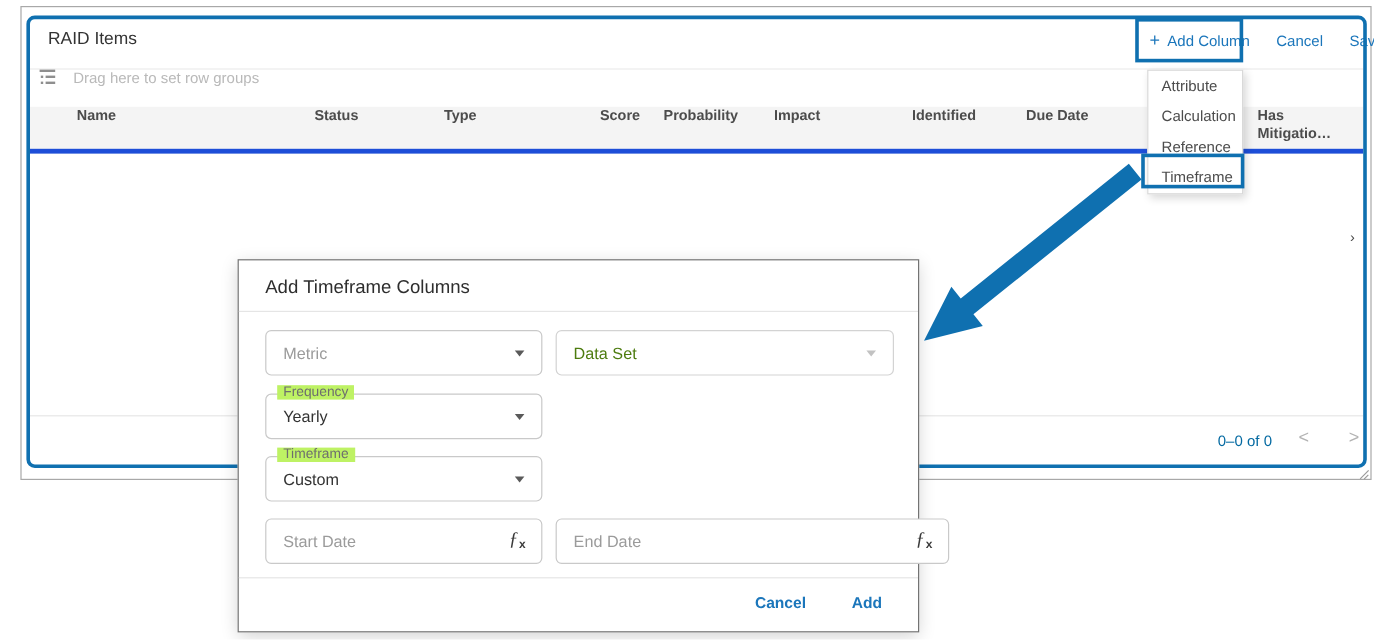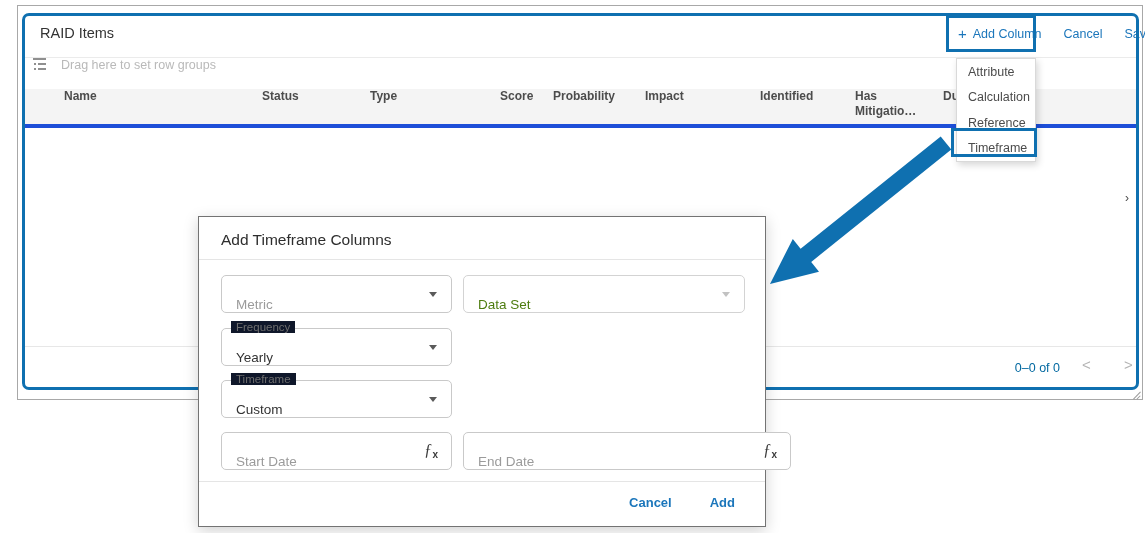--- a/index.html
+++ b/index.html
@@ -83,29 +83,29 @@
   .tf-annotation{left:951px;top:128px;width:86px;height:29px;border:3px solid var(--annotation-blue);z-index:6;pointer-events:none;}
 
   
   .modal{left:198px;top:216px;width:568px;height:311px;background:#fff;border:1px solid #737373;
     border-radius:0;box-shadow:0 4px 14px rgba(0,0,0,.18);z-index:10;}
   .modal-title{position:absolute;left:22px;top:14px;font-size:15.5px;font-weight:500;color:#2e2e2e;}
   .modal-div1{position:absolute;left:0;top:42px;width:100%;height:1px;background:#e5e5e5;}
   .modal-div2{position:absolute;left:0;top:264px;width:100%;height:1px;background:#e5e5e5;}
 
   .field{position:absolute;height:38px;border:1px solid #c9c9c9;border-radius:5px;
-    display:flex;align-items:flex-end;background:#fff;cursor:pointer;}
+    display:flex;align-items:center;background:#fff;cursor:pointer;}
   .field .ftext{margin-left:14px;font-size:13.5px;}
   .placeholder{color:#9b9b9b;}
   .value{color:#333;}
   .disabled-text{color:#4d7c0f;}
   .caret{position:absolute;right:14px;top:16px;width:0;height:0;
     border-left:4.5px solid transparent;border-right:4.5px solid transparent;border-top:5.5px solid #5a5a5a;}
   .caret.light{border-top-color:#c2c2c2;}
-  .float-label{position:absolute;top:-8px;left:9px;background:#0f172a;padding:0 5px;
+  .float-label{position:absolute;top:-8px;left:9px;background:#bef264;padding:0 5px;
     font-size:11.5px;color:#6e6e6e;white-space:nowrap;}
   .f-metric{left:22px;top:58px;width:231px;}
   .f-dataset{left:264px;top:58px;width:282px;border-color:#d3d3d3;}
   .f-frequency{left:22px;top:111px;width:231px;}
   .f-timeframe{left:22px;top:163px;width:231px;}
   .f-start{left:22px;top:215px;width:231px;}
   .f-end{left:264px;top:215px;width:328px;}
   .fx-icon{position:absolute;right:13px;top:8px;color:#3b3b3b;cursor:pointer;}
   .fx-f{font-family:"Liberation Serif","DejaVu Serif",serif;font-style:italic;font-size:16px;}
   .fx-x{font-size:10px;font-weight:700;vertical-align:-3px;margin-left:0.5px;}
@@ -146,22 +146,22 @@
 
 <div class="abs header-row">
   <div class="hcell hc0"></div>
   <div class="hcell hc1">Name</div>
   <div class="hcell hc2">Status</div>
   <div class="hcell hc3">Type</div>
   <div class="hcell hc4">Score</div>
   <div class="hcell hc5">Probability</div>
   <div class="hcell hc6">Impact</div>
   <div class="hcell hc7">Identified</div>
+  <div class="hcell hc8">Due Date</div>
   <div class="hcell hc9">Has Mitigatio…</div>
-  <div class="hcell hc8">Due Date</div>
 </div>
 
 <div class="abs div-footer divider"></div>
 <div class="abs page-range">0–0 of 0</div>
 <div class="abs page-chevron chev-prev">&lt;</div>
 <div class="abs page-chevron chev-next">&gt;</div>
 <div class="abs side-toggle">›</div>
 
 <div class="abs grid-annotation"></div>
 <div class="abs addcol-annotation"></div>

